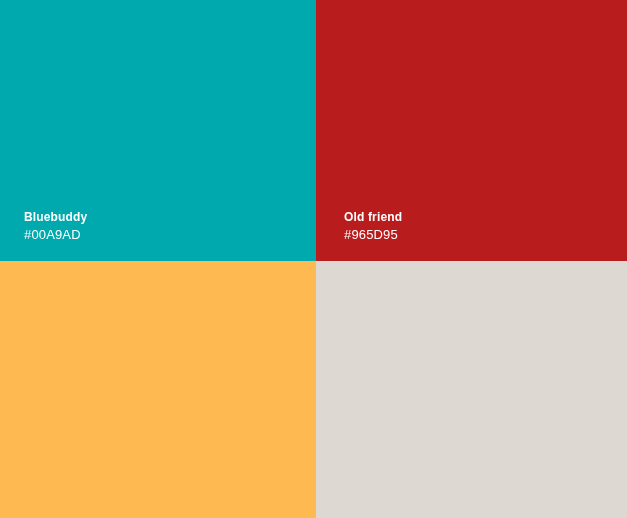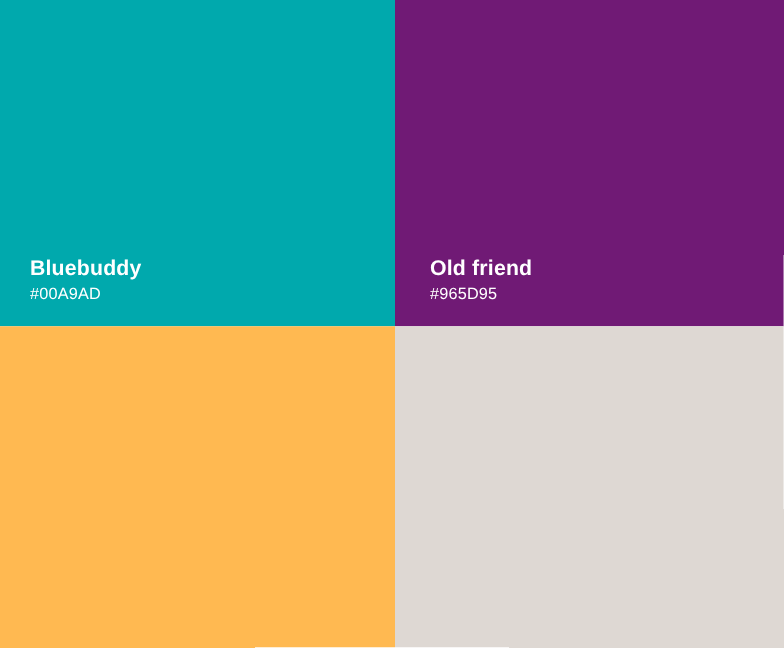--- a/index.html
+++ b/index.html
@@ -44,21 +44,21 @@
     line-height: 1.0;
     user-select: none;
   }
 
   .swatch-b .swatch-label {
     left: 28px;
   }
 
   .swatch-name {
     display: block;
-    font-size: 17px;
+    font-size: 12px;
     font-weight: bold;
     letter-spacing: 0.15px;
     margin-bottom: 5px;
     margin-top: 24px;
   }
 
   .swatch-hex {
     display: block;
     font-size: 13px;
     font-weight: normal;
@@ -70,21 +70,21 @@
 
 <div class="palette-grid">
 
   <div class="swatch swatch-a" style="background-color: rgb(0, 169, 173);">
     <div class="swatch-label" style="color: rgb(255, 255, 255);">
       <span class="swatch-name">Bluebuddy</span>
       <span class="swatch-hex">#00A9AD</span>
     </div>
   </div>
 
-  <div class="swatch swatch-b" style="background-color: #701a75;">
+  <div class="swatch swatch-b" style="background-color: #b91c1c;">
     <div class="swatch-label" style="color: rgb(255, 255, 255);">
       <span class="swatch-name">Old friend</span>
       <span class="swatch-hex">#965D95</span>
     </div>
   </div>
 
   <div class="swatch swatch-c" style="background-color: rgb(255, 185, 81);"></div>
 
   <div class="swatch swatch-d" style="background-color: rgb(222, 216, 211);"></div>
 

